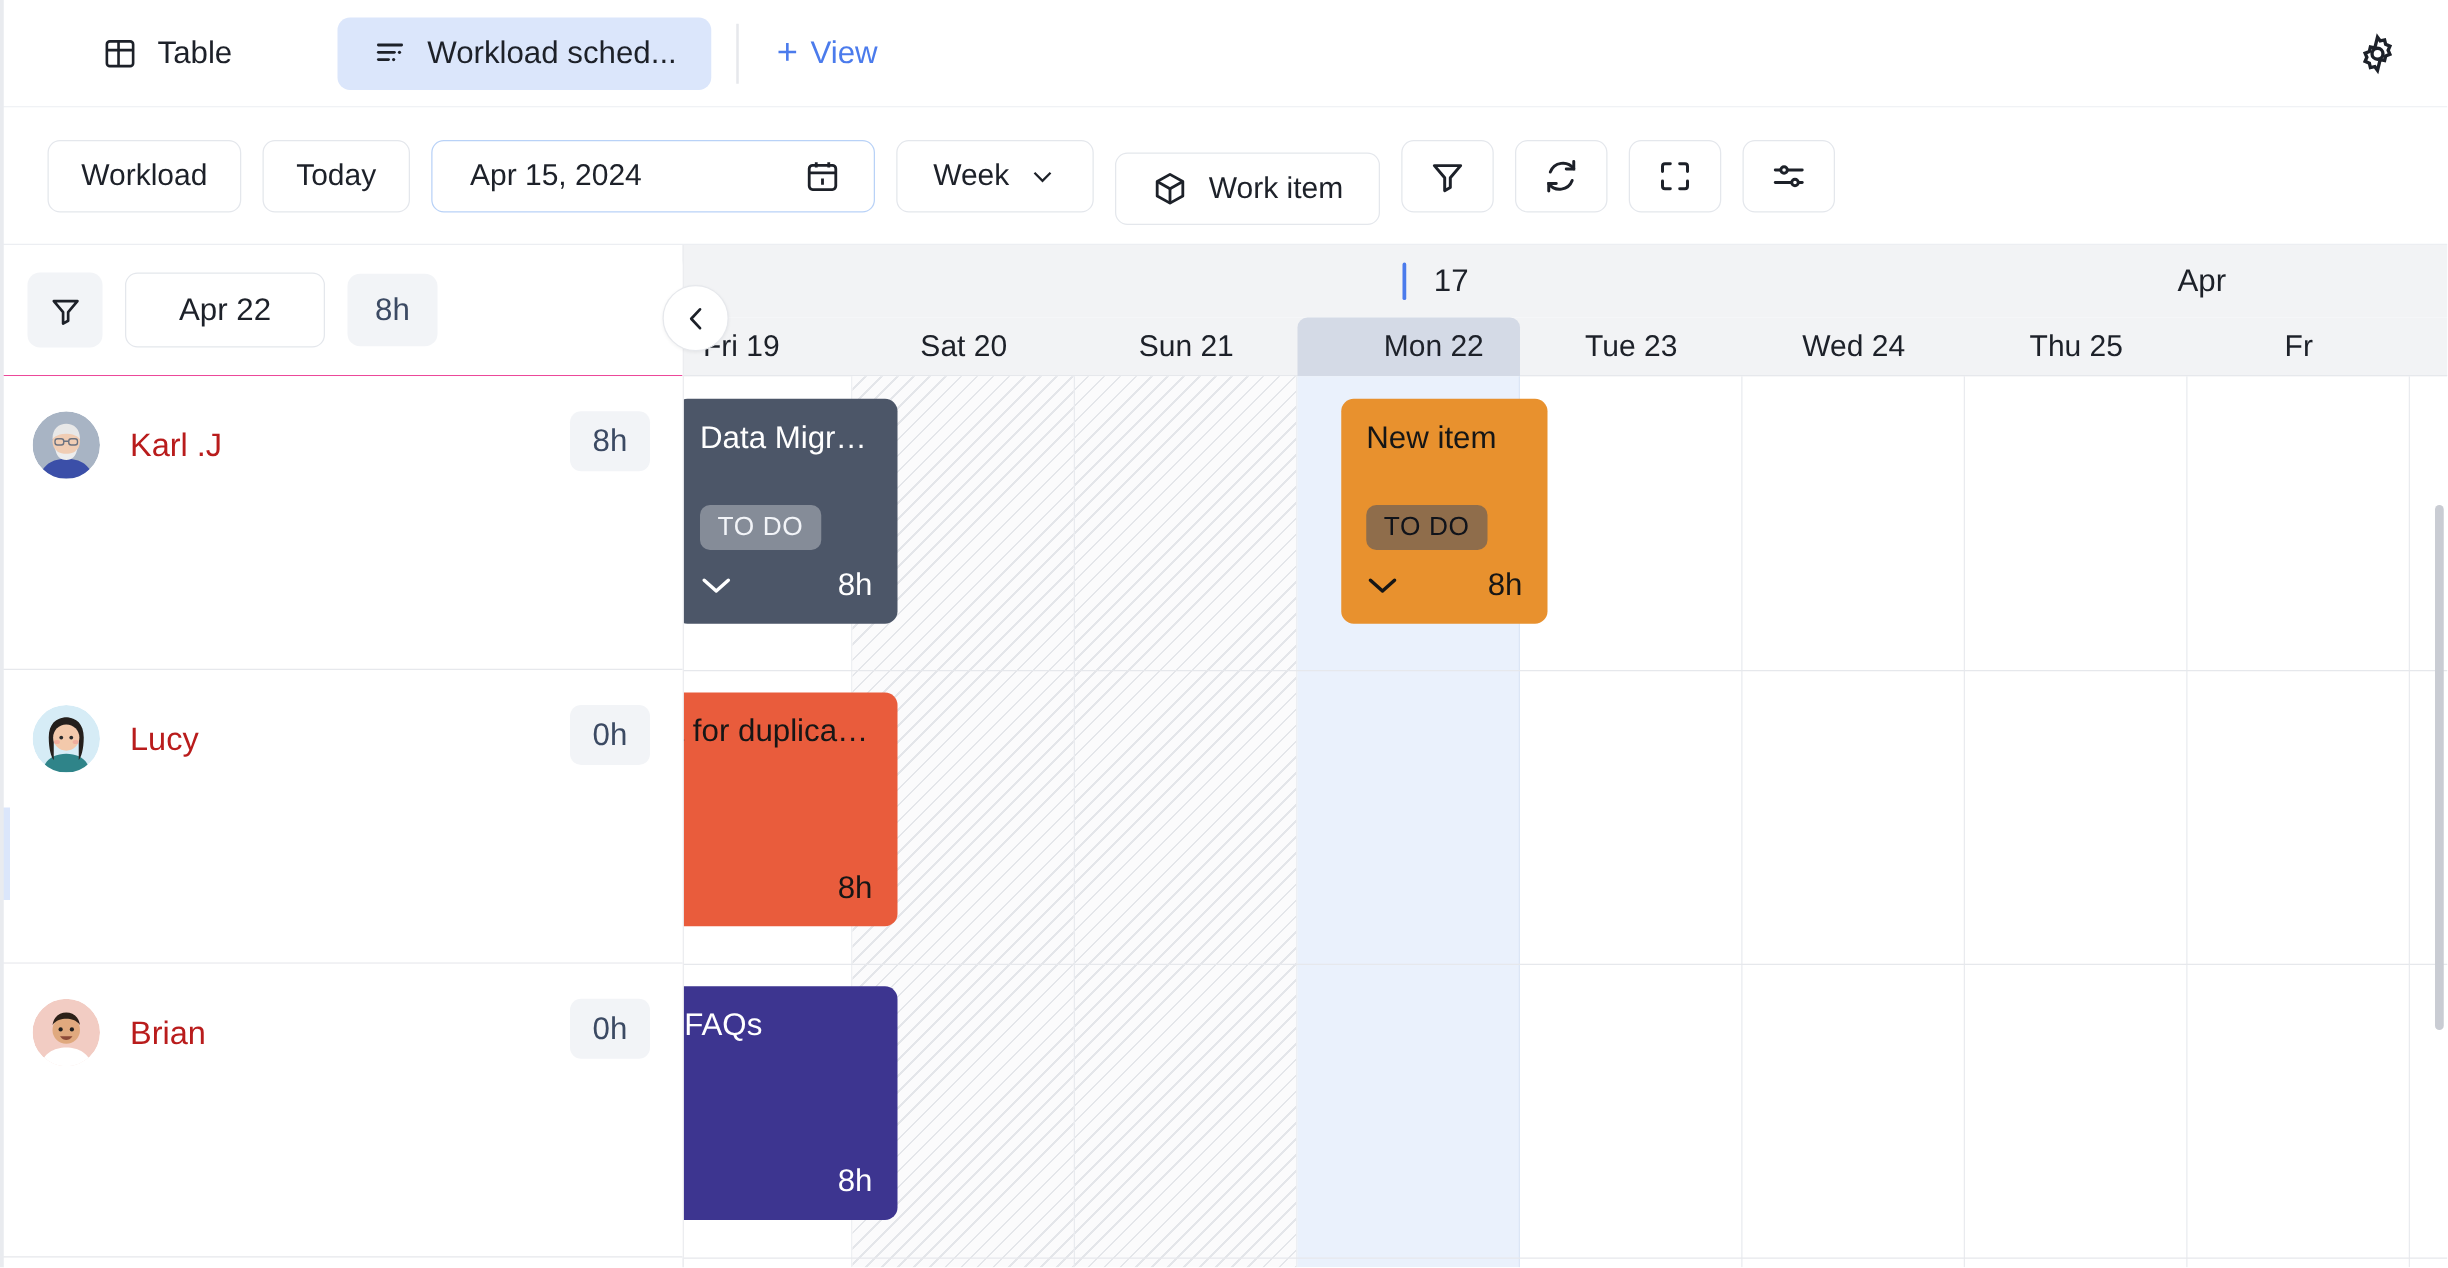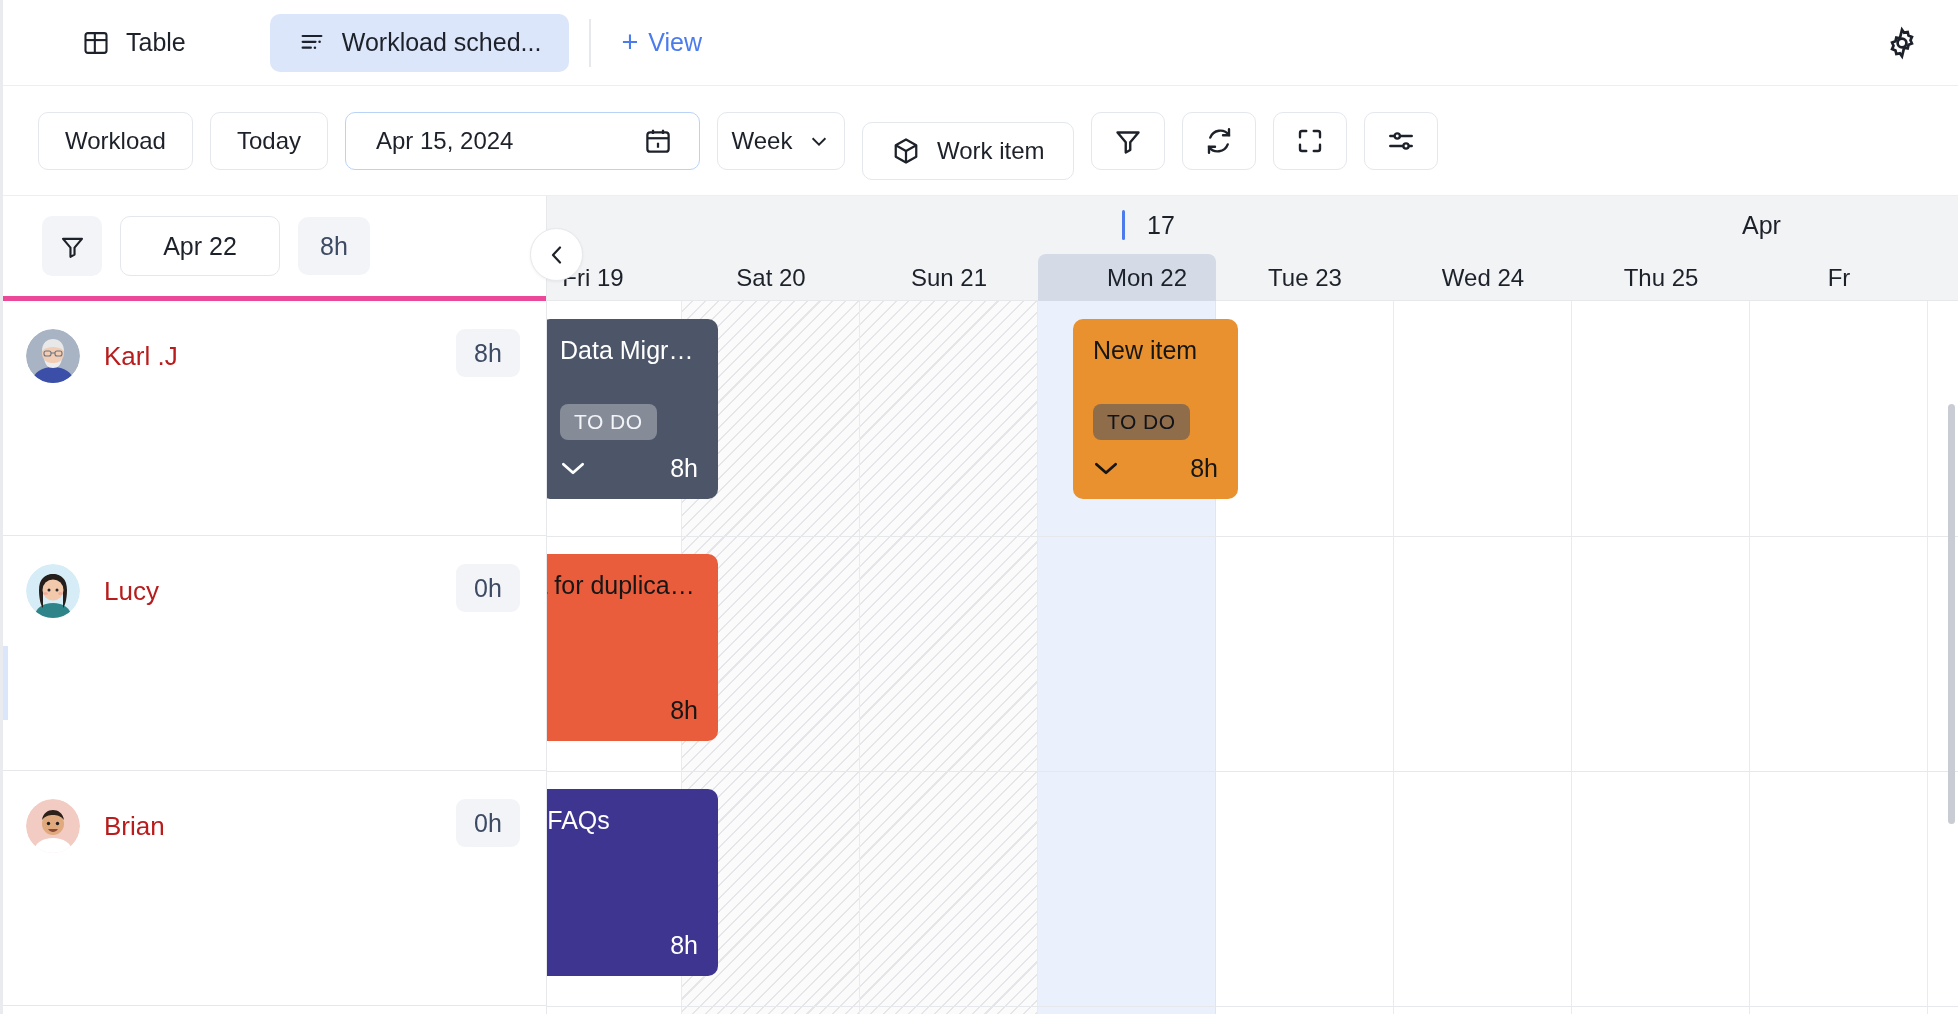--- a/index.html
+++ b/index.html
@@ -48,37 +48,37 @@
     height: 58px; border: 1px solid #e4e7ec; border-radius: 10px;
     background: #fff; display: flex; align-items: center; justify-content: center;
     font-size: 24px; color: #1d2129; padding: 0 26px; cursor: pointer;
     white-space: nowrap;
   }
   .tbtn.icononly { width: 74px; padding: 0; }
   .tbtn.date {
     width: 355px; justify-content: space-between; border-color: #b9d2f7;
     padding: 0 26px 0 30px;
   }
-  .tbtn.wk { width: 128px; justify-content: center; gap: 16px; }
+  .tbtn.wk { width: 158px; justify-content: center; gap: 16px; }
   .tbtn.wi { gap: 16px; padding: 0 28px; margin-top: 20px; }
   .tbtn .lbl { font-size: 24px; }
 
   
   .sched { position: absolute; top: 196px; left: 0; width: 1958px; height: 818px; background:#fff; }
 
   
   .respanel {
     position: absolute; top: 0; left: 0; width: 547px; height: 818px;
     background: #fff; z-index: 6;
     border-right: 1px solid #e6e8ec;
   }
   .res-head {
-    height: 105px; display: flex; align-items: center; padding-left: 42px; gap: 18px;
+    height: 105px; display: flex; align-items: center; padding-left: 22px; gap: 18px;
     background: #fff;
-    border-bottom: 5px solid #ec4899;
+    border-bottom: 1px solid #ec4899;
     border-top-right-radius: 16px;
   }
   .res-filter {
     width: 60px; height: 60px; border-radius: 10px; background: #f2f4f7;
     display: flex; align-items: center; justify-content: center; cursor: pointer;
   }
   .res-datebtn {
     height: 60px; min-width: 160px; border: 1px solid #e4e7ec; border-radius: 10px;
     display: flex; align-items: center; justify-content: center;
     font-size: 25px; color: #1d2129; padding: 0 26px; cursor: pointer;

